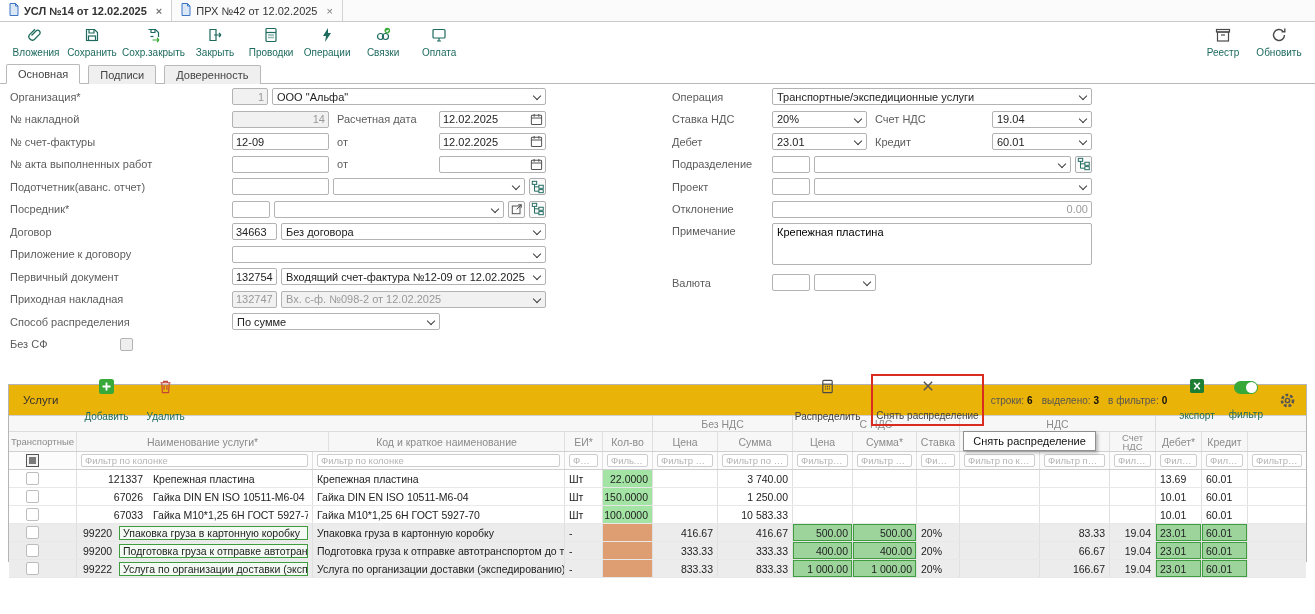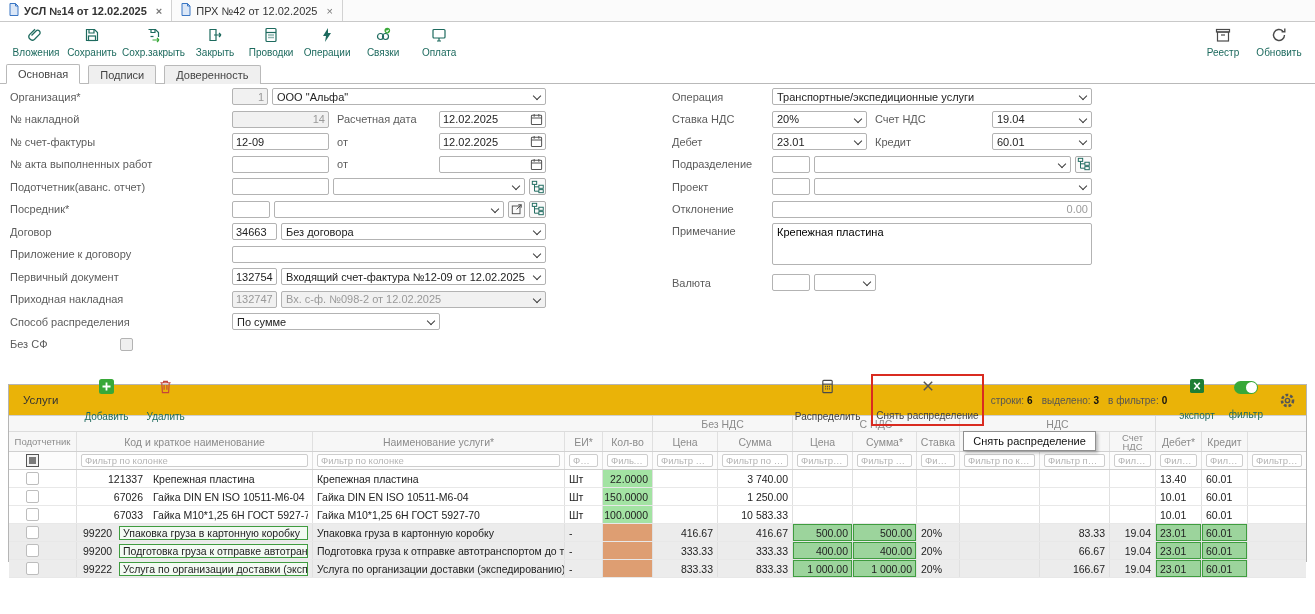--- a/index.html
+++ b/index.html
@@ -492,23 +492,23 @@
 
     <div class="thead">
       <div class="tgrow">
         <div class="tg g0"></div>
         <div class="tg g1">Без НДС</div>
         <div class="tg g2">С НДС</div>
         <div class="tg g3">НДС</div>
         <div class="tg g4"></div>
       </div>
       <div class="tcrow">
-        <div class="td th c1">Подотчетник</div>
+        <div class="td th c1">Транспортные</div>
+        <div class="td th c3">Наименование услуги*</div>
         <div class="td th c2">Код и краткое наименование</div>
-        <div class="td th c3">Наименование услуги*</div>
         <div class="td th c4">ЕИ*</div>
         <div class="td th c5">Кол-во</div>
         <div class="td th c6">Цена</div>
         <div class="td th c7">Сумма</div>
         <div class="td th c8">Цена</div>
         <div class="td th c9">Сумма*</div>
         <div class="td th c10">Ставка</div>
         <div class="td th c11"></div>
         <div class="td th c12"></div>
         <div class="td th wrap c13">Счет НДС</div>
@@ -580,21 +580,21 @@
           <div class="td c4">Шт</div>
           <div class="td c5 num qg">22.0000</div>
           <div class="td c6 num"></div>
           <div class="td c7 num">3 740.00</div>
           <div class="td c8 num"></div>
           <div class="td c9 num"></div>
           <div class="td c10"></div>
           <div class="td c11"></div>
           <div class="td c12 num"></div>
           <div class="td c13 num"></div>
-          <div class="td c14">13.40</div>
+          <div class="td c14">13.69</div>
           <div class="td c15">60.01</div>
           <div class="td c16"></div>
         </div>
         <div class="trow">
           <div class="td c1">
             <span class="cb"></span>
           </div>
           <div class="td c2">
             <span class="rcode">67026</span>
             <span class="rname">Гайка DIN EN ISO 10511-М6-04</span>

